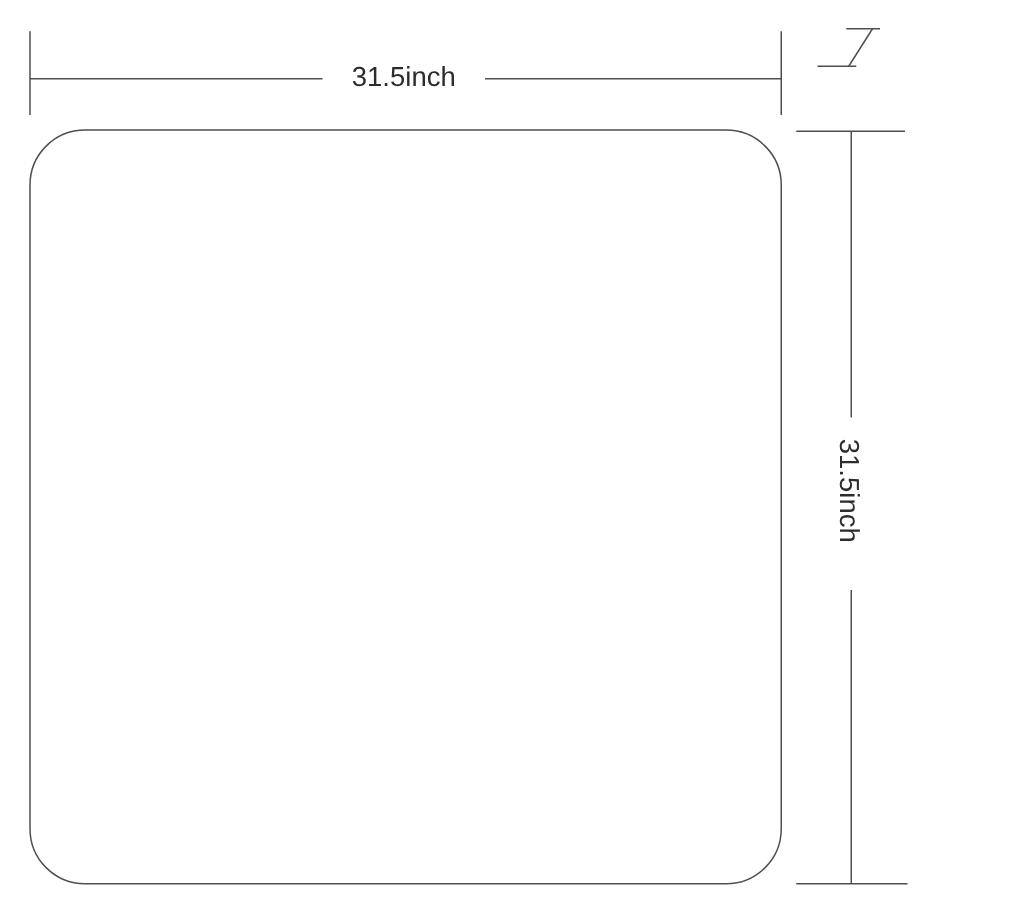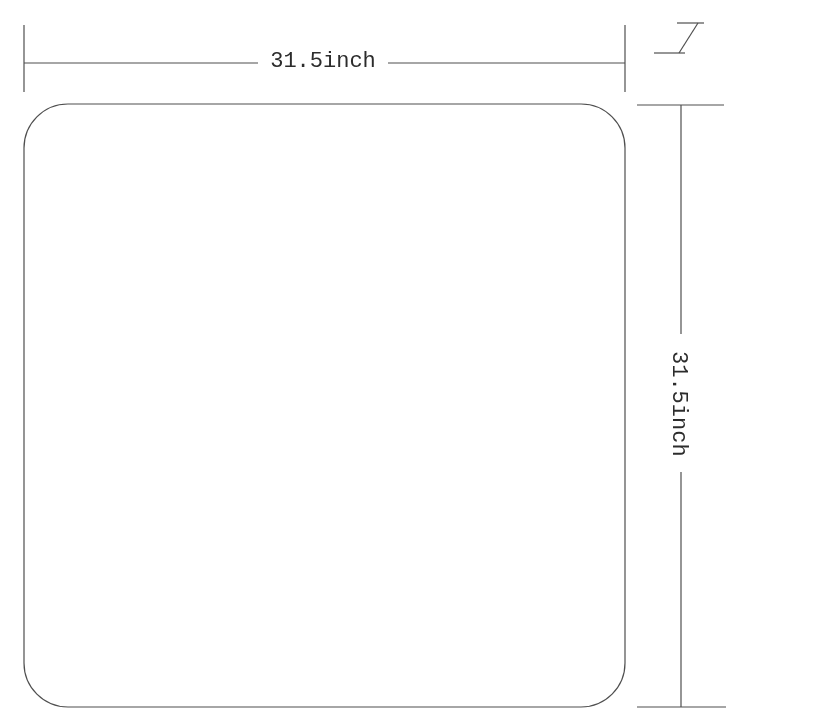--- a/index.html
+++ b/index.html
@@ -5,21 +5,21 @@
   html, body {
     margin: 0;
     padding: 0;
     background: #ffffff;
   }
   .canvas {
     position: relative;
     width: 829px;
     height: 726px;
     background: #ffffff;
-    font-family: Liberation Mono, monospace;
+    font-family: Liberation Sans, sans-serif;
     overflow: hidden;
   }
   .linework {
     position: absolute;
     left: 0;
     top: 0;
   }
   .dim-label {
     position: absolute;
     color: #2c2c2c;

